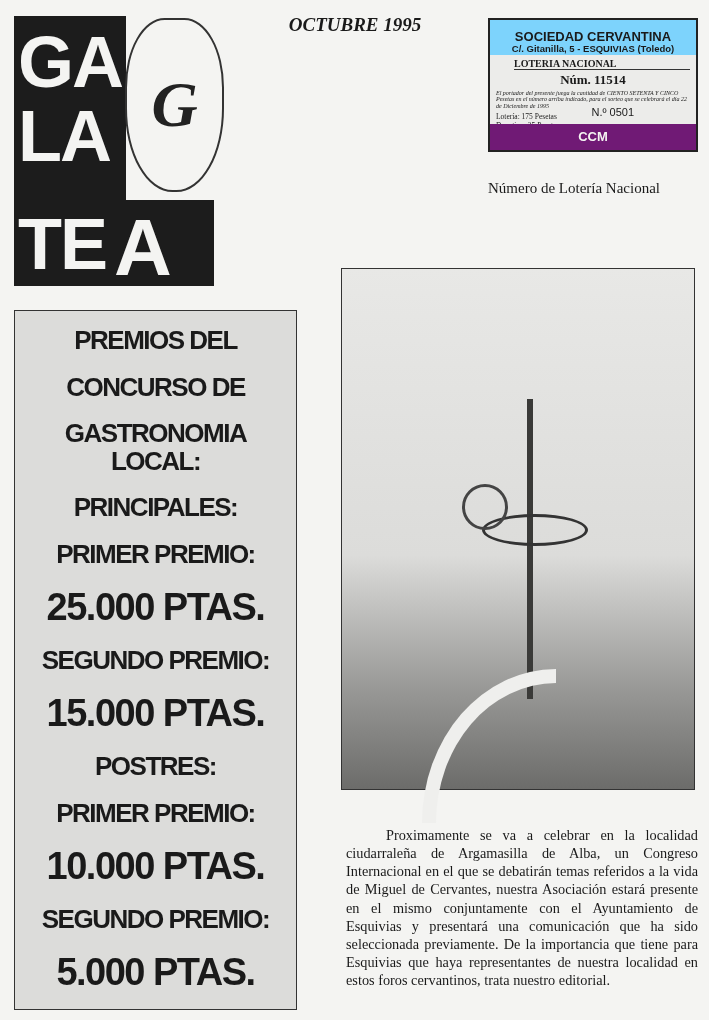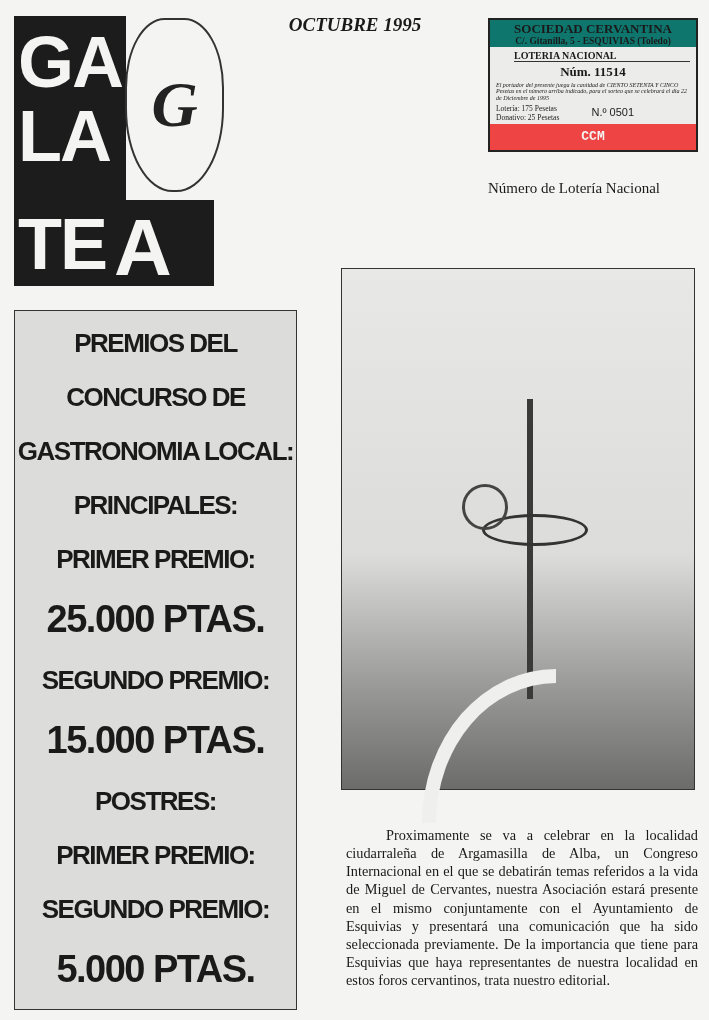--- a/index.html
+++ b/index.html
@@ -28,40 +28,40 @@
   }
   .quote {
     position: absolute; left: 232px; top: 124px; width: 250px; text-align: center;
     font-style: italic; font-size: 13.5px; line-height: 1.28;
   }
   .ticket {
     position: absolute; left: 488px; top: 18px; width: 206px; height: 130px;
     border: 2px solid #222; background: #ececea;
   }
   .ticket-head {
-    background: #0f766e; text-align: center; font-family: Liberation Serif, serif;
-    font-weight: 700; font-size: 13px; line-height: 1.1; padding-top: 2px;
+    background: #7dd3fc; text-align: center; font-family: Liberation Sans, sans-serif;
+    font-weight: 700; font-size: 13px; line-height: 1.1; padding-top: 10px;
   }
   .ticket-sub { font-size: 9.5px; font-weight: 700; }
   .ticket-lot { margin: 3px 6px 0 24px; font-size: 10px; font-weight: 700; border-bottom: 1px solid #333; }
   .ticket-num { text-align: center; font-size: 13px; font-weight: 700; margin-top: 2px; }
   .ticket-fine { font-size: 6px; font-style: italic; margin: 2px 6px; line-height: 1.1; }
   .ticket-rows { font-size: 7.5px; margin-left: 6px; line-height: 1.2; }
   .ticket-serial { position: absolute; right: 62px; top: 86px; font-size: 11px; font-family: "Liberation Sans", sans-serif; }
   .ticket-band {
-    position: absolute; left: 0; right: 0; bottom: 0; height: 26px; background: #ef4444;
-    color: #f4f4f2; text-align: center; font-family: Liberation Mono, monospace;
+    position: absolute; left: 0; right: 0; bottom: 0; height: 26px; background: #701a75;
+    color: #f4f4f2; text-align: center; font-family: Liberation Sans, sans-serif;
     font-weight: 700; font-size: 13px; line-height: 26px;
   }
   .ticket-caption { position: absolute; left: 488px; top: 180px; width: 206px; text-align: left; font-size: 15px; }
   .prize-panel {
     position: absolute; left: 14px; top: 310px; width: 283px; height: 700px;
     border: 1px solid #333; background: #dcdcda;
     text-align: center; font-family: "Liberation Sans", sans-serif; font-weight: 700;
-    display: flex; flex-direction: column; justify-content: space-around; padding: 6px 0;
+    display: flex; flex-direction: column; justify-content: space-around; padding: 6px 6px;
     box-sizing: border-box; letter-spacing: -1.5px; transform-origin: top;
   }
   .prize-panel .line { font-stretch: condensed; line-height: 1.05; }
   .l-md { font-size: 26px; }
   .l-lg { font-size: 38px; }
   .photo {
     position: absolute; left: 341px; top: 268px; width: 352px; height: 520px;
     border: 1px solid #333;
     background: linear-gradient(#e8e8e6 0%, #dcdcda 55%, #9a9a98 80%, #6c6c6a 100%);
   }
@@ -120,20 +120,21 @@
   <div class="line l-md">PREMIOS DEL</div>
   <div class="line l-md">CONCURSO DE</div>
   <div class="line l-md">GASTRONOMIA LOCAL:</div>
   <div class="line l-md">PRINCIPALES:</div>
   <div class="line l-md">PRIMER PREMIO:</div>
   <div class="line l-lg">25.000 PTAS.</div>
   <div class="line l-md">SEGUNDO PREMIO:</div>
   <div class="line l-lg">15.000 PTAS.</div>
   <div class="line l-md">POSTRES:</div>
   <div class="line l-md">PRIMER PREMIO:</div>
+  <div class="line l-lg">10.000 PTAS.</div>
   <div class="line l-md">SEGUNDO PREMIO:</div>
   <div class="line l-lg">5.000 PTAS.</div>
 </div>
 
 <div class="photo">
   <div class="photo-mast"></div>
   <div class="photo-ring"></div>
   <div class="photo-globe"></div>
   <div class="photo-arc"></div>
 </div>

